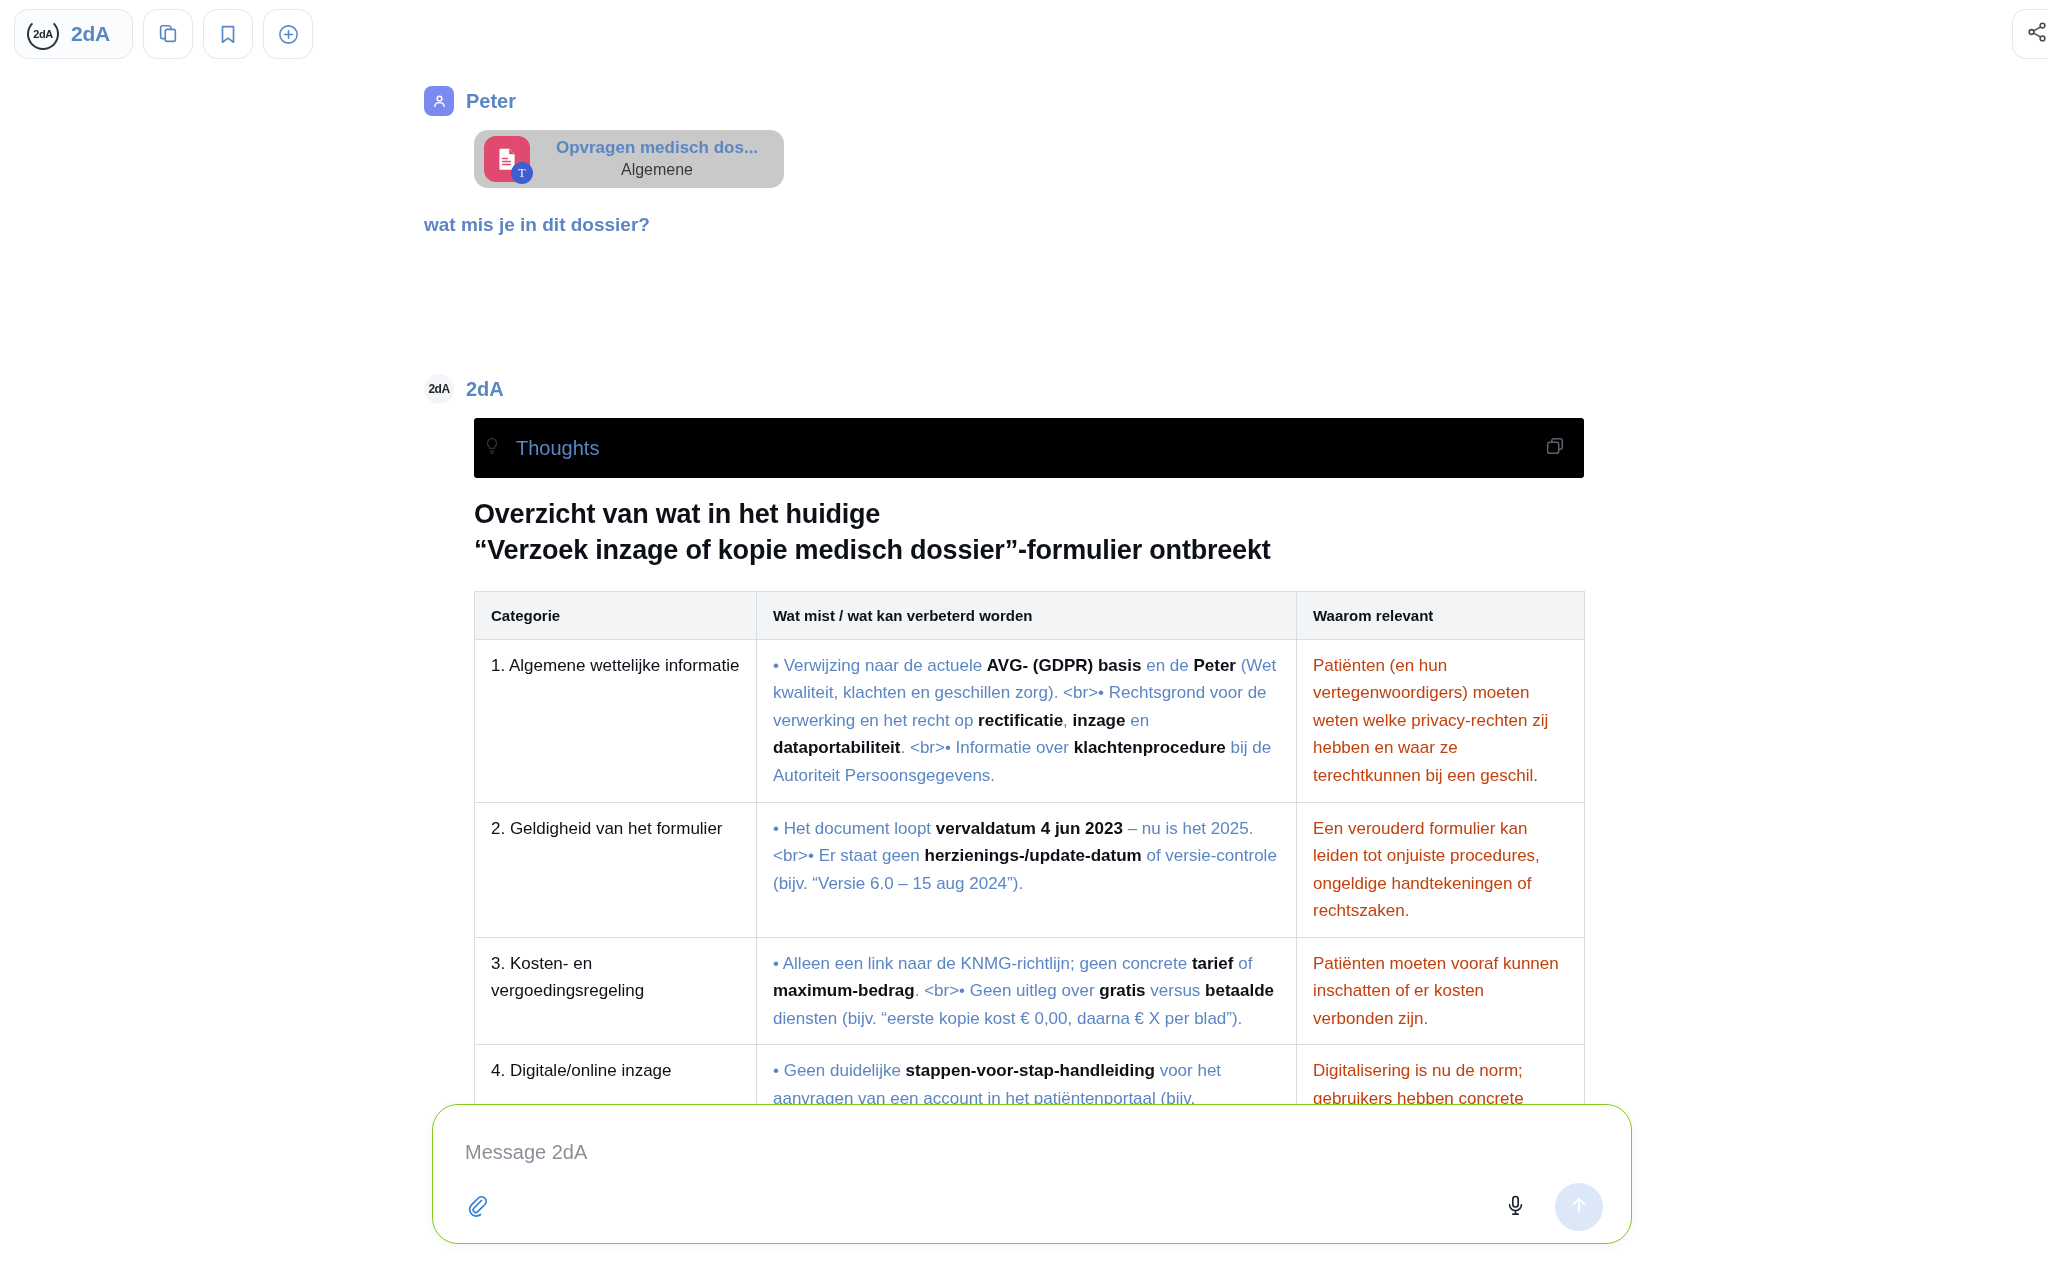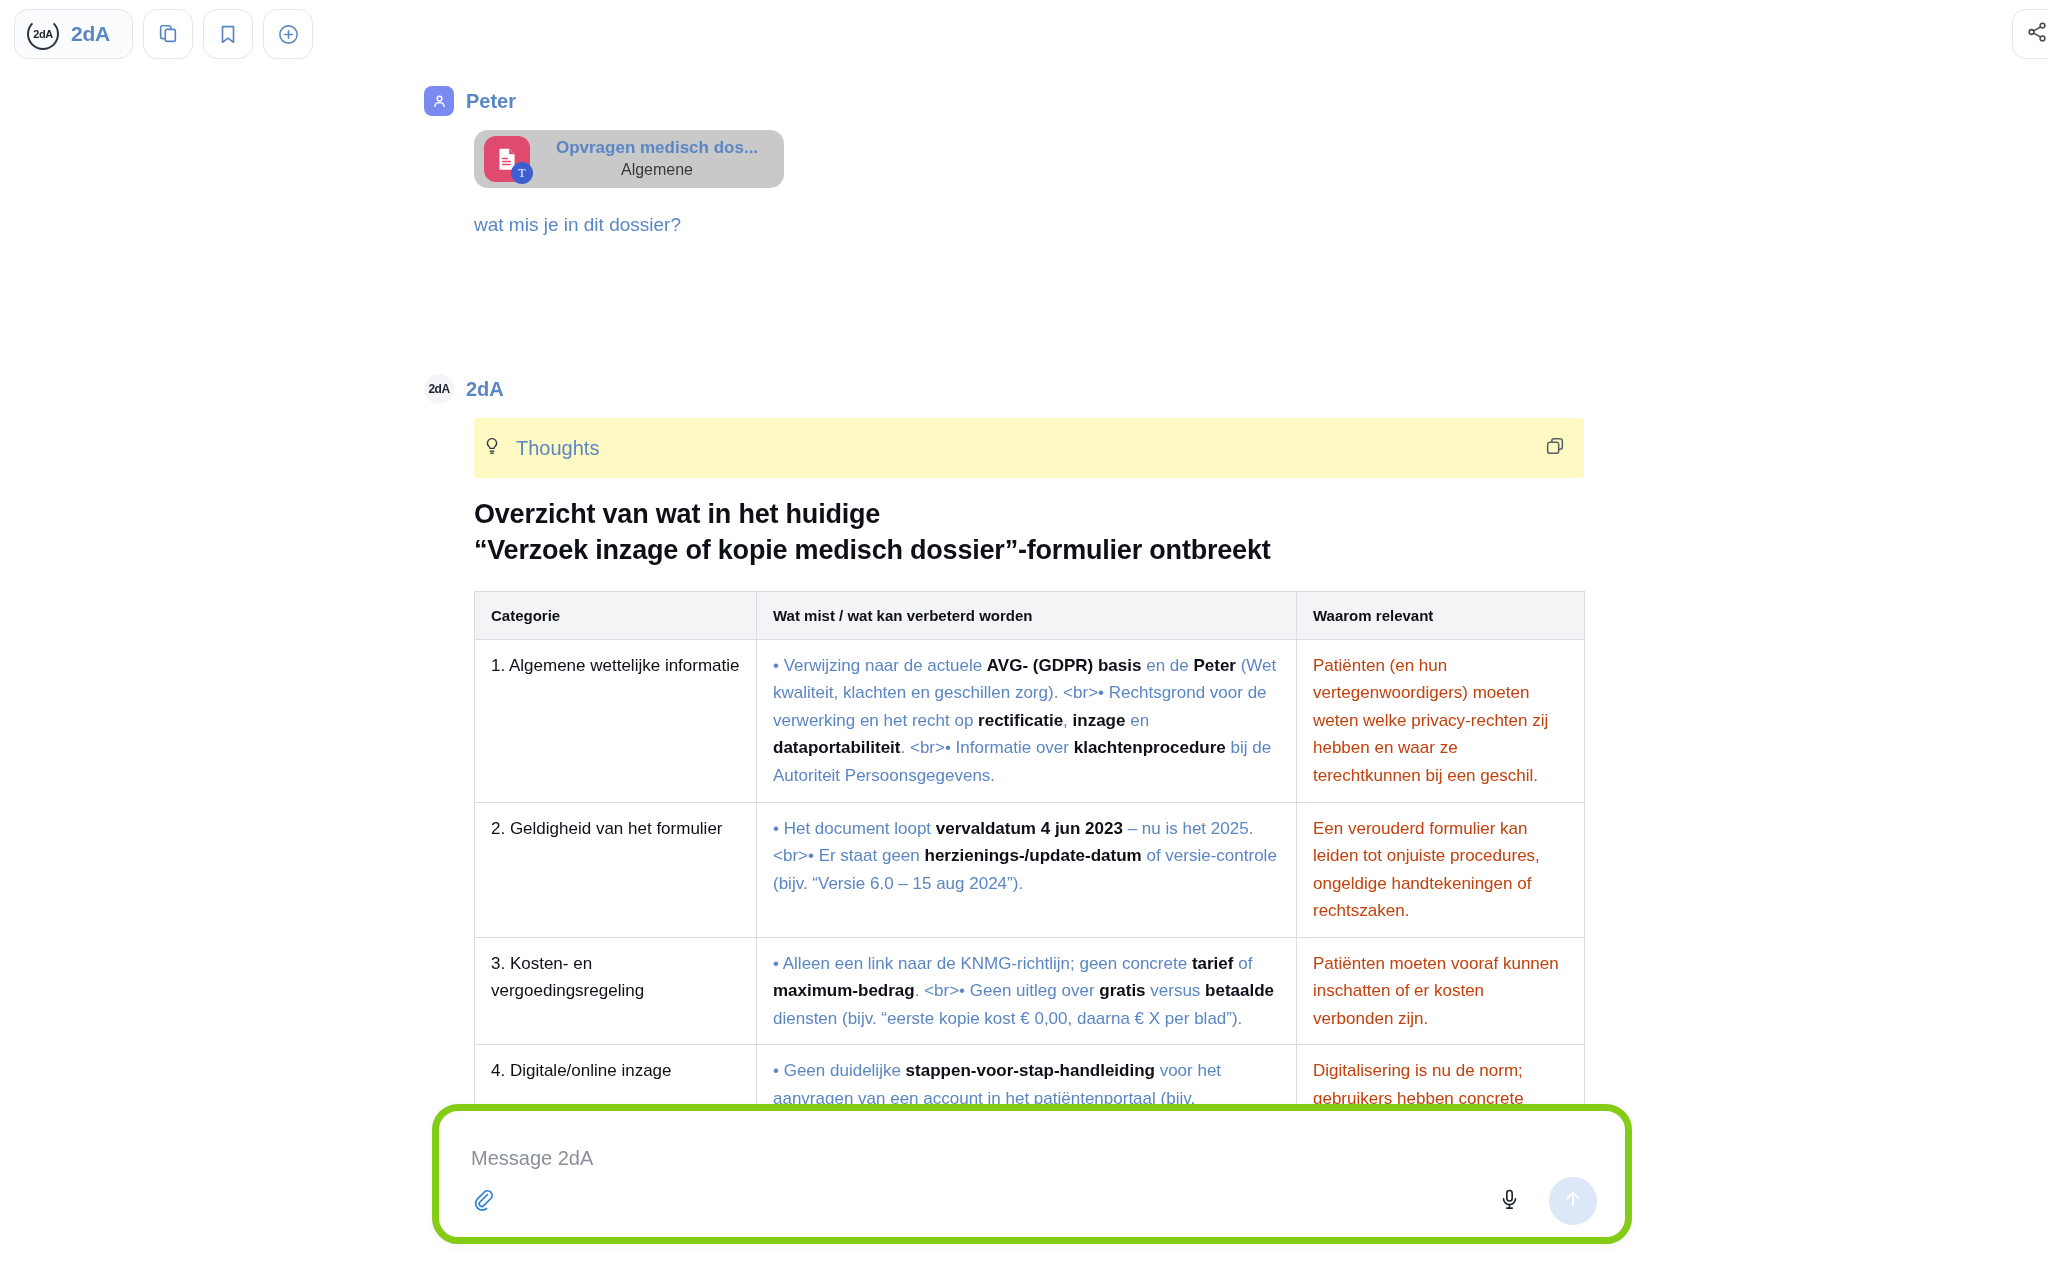--- a/index.html
+++ b/index.html
@@ -117,42 +117,41 @@
     font-size: 12px;
     font-family: "Liberation Serif", serif;
     display: flex; align-items: center; justify-content: center;
   }
   .doc-meta { flex: 1; text-align: center; padding-right: 4px; }
   .doc-title { font-size: 17px; font-weight: bold; color: #5b86c4; line-height: 1.3; }
   .doc-sub { font-size: 16px; color: #3a3a3a; line-height: 1.35; }
 
   .user-text {
     margin-top: 26px;
-    margin-left: 50px;
     font-size: 19px;
-    font-weight: normal;
+    font-weight: bold;
     color: #5b86c4;
   }
 
   .msg-assistant { position: absolute; top: 298px; left: 424px; width: 1160px; }
   .avatar-bot {
     width: 30px; height: 30px;
     border-radius: 50%;
     background: #f3f5f8;
     display: flex; align-items: center; justify-content: center;
     font-size: 12px; font-weight: bold; color: #1d242c;
     letter-spacing: -0.5px;
   }
   .bot-body { margin-left: 50px; }
 
   .thoughts-bar {
     margin-top: 14px;
     width: 1110px;
     height: 60px;
-    background: #fef9c3;
+    background: #000000;
     display: flex;
     align-items: center;
     justify-content: space-between;
     padding: 0 18px 0 8px;
     border-radius: 3px;
   }
   .thoughts-left { display: flex; align-items: center; gap: 14px; }
   .thoughts-label { font-size: 20px; color: #5b86c4; }
 
   
@@ -207,21 +206,21 @@
   }
 
   
   .composer {
     position: absolute;
     left: 432px;
     top: 1104px;
     width: 1200px;
     height: 140px;
     background: #ffffff;
-    border: 7px solid #84cc16;
+    border: 1px solid #84cc16;
     border-radius: 26px;
     box-shadow: 0 2px 10px rgba(0,0,0,0.05);
   }
   .composer-placeholder {
     position: absolute;
     left: 32px; top: 36px;
     font-size: 20px;
     color: #8a9099;
   }
   .clip-btn {

